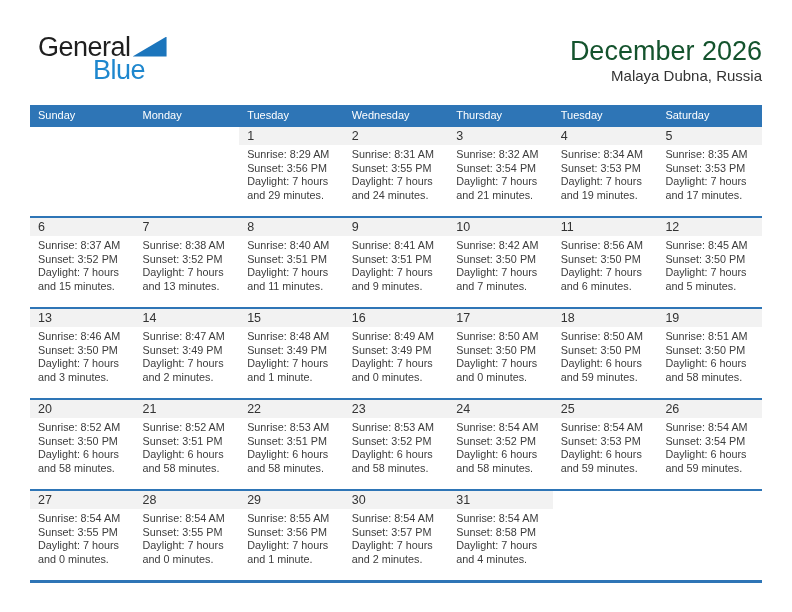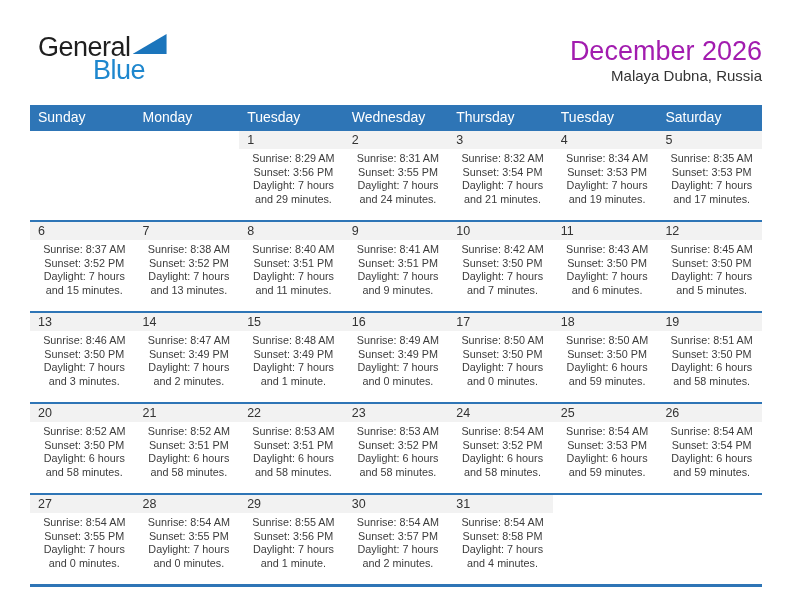--- a/index.html
+++ b/index.html
@@ -14,64 +14,64 @@
   body{
     background:#ffffff;
     font-family:"Liberation Sans", sans-serif;
     position:relative;
     overflow:hidden;
   }
   .page{position:absolute;left:0;top:0;width:792px;height:612px;background:#fff;}
 
   
   .logo{position:absolute;left:38px;top:34px;line-height:1;}
-  .logo-line1{display:flex;align-items:flex-start;}
+  .logo-line1{display:flex;align-items:center;}
   .logo-general{
     font-size:27px;color:#1f1f1f;letter-spacing:-0.5px;font-weight:400;
   }
   .logo-tri{
     display:inline-block;width:34px;height:20px;margin-left:2px;margin-bottom:2px;
     background:var(--logo-tri);
     clip-path:polygon(0 100%,100% 0,100% 100%);
   }
   .logo-blue{
     font-size:27px;color:var(--logo-blue);letter-spacing:-0.5px;font-weight:400;
     margin-left:55px;margin-top:-4px;
   }
 
   .title-block{position:absolute;right:30px;top:36px;text-align:right;}
-  .cal-title{font-size:27px;color:#a21caf;font-weight:400;}
+  .cal-title{font-size:27px;color:#14532d;font-weight:400;}
   .cal-subtitle{font-size:15px;color:#333333;font-weight:400;}
 
   
   table.cal{
     position:absolute;left:30px;top:105px;width:732px;
     border-collapse:collapse;table-layout:fixed;
     border-bottom:3px solid var(--separator-blue);
   }
   table.cal thead th{
     background:var(--header-blue);
-    color:#ffffff;font-weight:400;font-size:14px;
+    color:#ffffff;font-weight:400;font-size:11px;
     text-align:left;padding:4px 0 4px 8px;height:20px;
   }
   table.cal tbody tr{
     border-top:2px solid var(--separator-blue);
     height:91px;
   }
   table.cal td{
     vertical-align:top;padding:0;
   }
   .num-strip{
     background:var(--stripe-gray);
     font-size:12.5px;color:#333333;
     padding:2px 0 2px 8px;height:18px;
   }
   .cell-info{
     padding:3px 4px 0 8px;
-    font-size:10.8px;color:#3c3c3c;line-height:13.6px;text-align:center;
+    font-size:10.8px;color:#3c3c3c;line-height:13.6px;
   }
 </style>
 </head>
 <body>
 
 <div class="page">
 
   <div class="logo">
     <div class="logo-line1">
       <span class="logo-general">General</span>
@@ -189,21 +189,21 @@
             <div class="cell-info">
               <div>Sunrise: 8:42 AM</div>
               <div>Sunset: 3:50 PM</div>
               <div>Daylight: 7 hours</div>
               <div>and 7 minutes.</div>
             </div>
           </td>
           <td>
             <div class="num-strip">11</div>
             <div class="cell-info">
-              <div>Sunrise: 8:43 AM</div>
+              <div>Sunrise: 8:56 AM</div>
               <div>Sunset: 3:50 PM</div>
               <div>Daylight: 7 hours</div>
               <div>and 6 minutes.</div>
             </div>
           </td>
           <td>
             <div class="num-strip">12</div>
             <div class="cell-info">
               <div>Sunrise: 8:45 AM</div>
               <div>Sunset: 3:50 PM</div>

